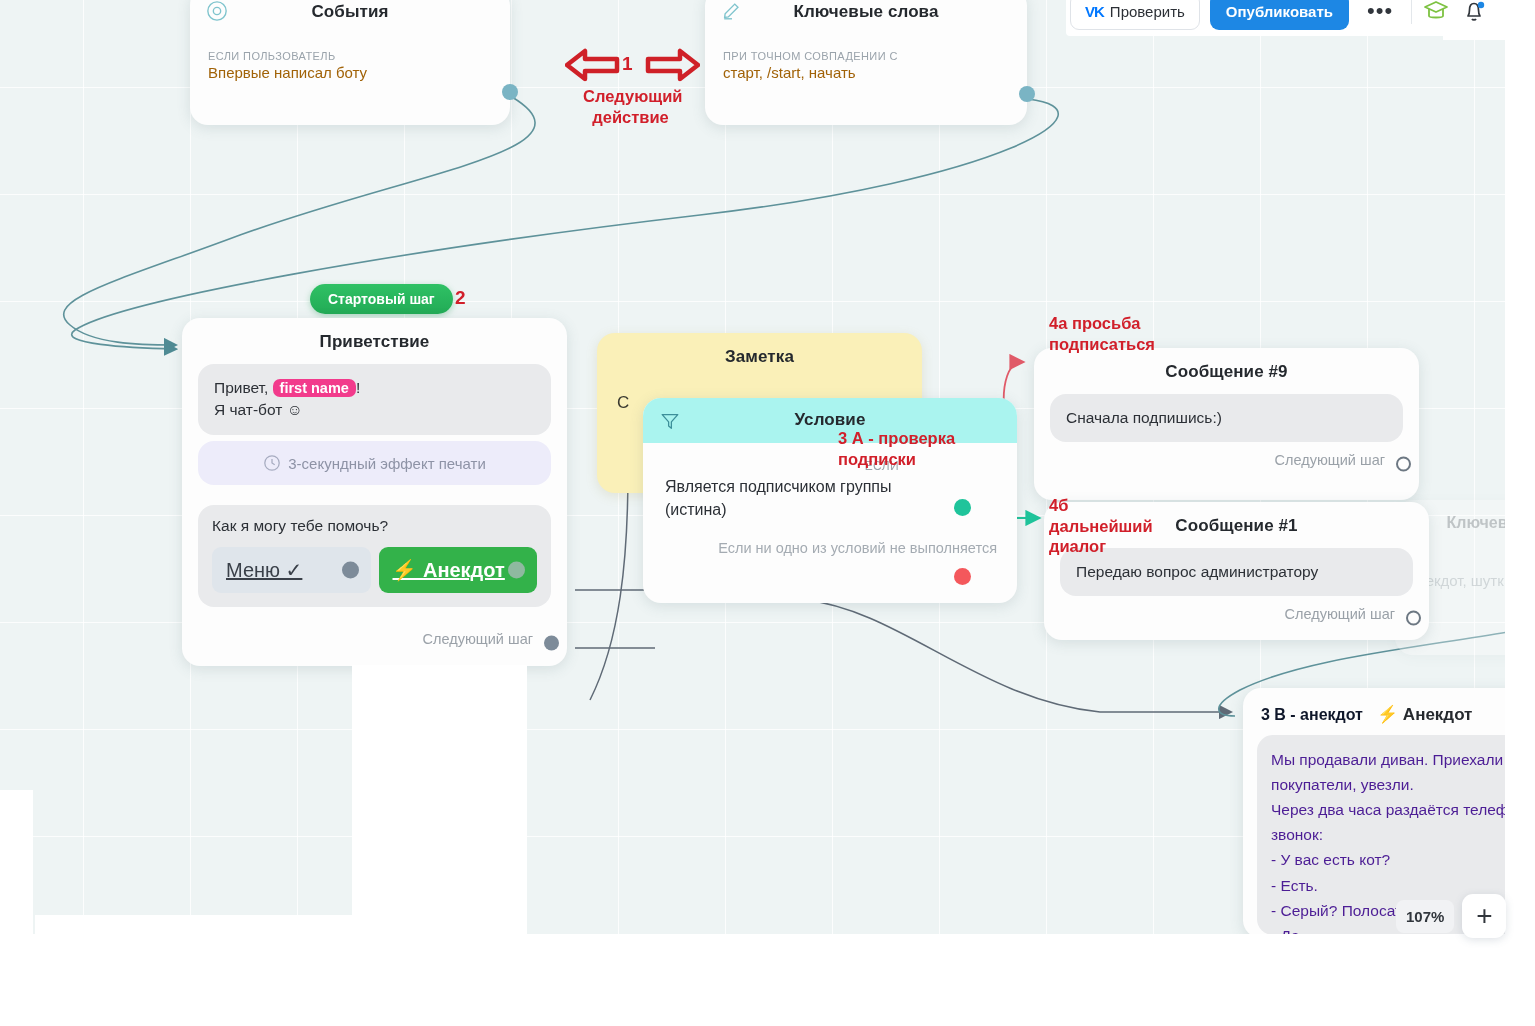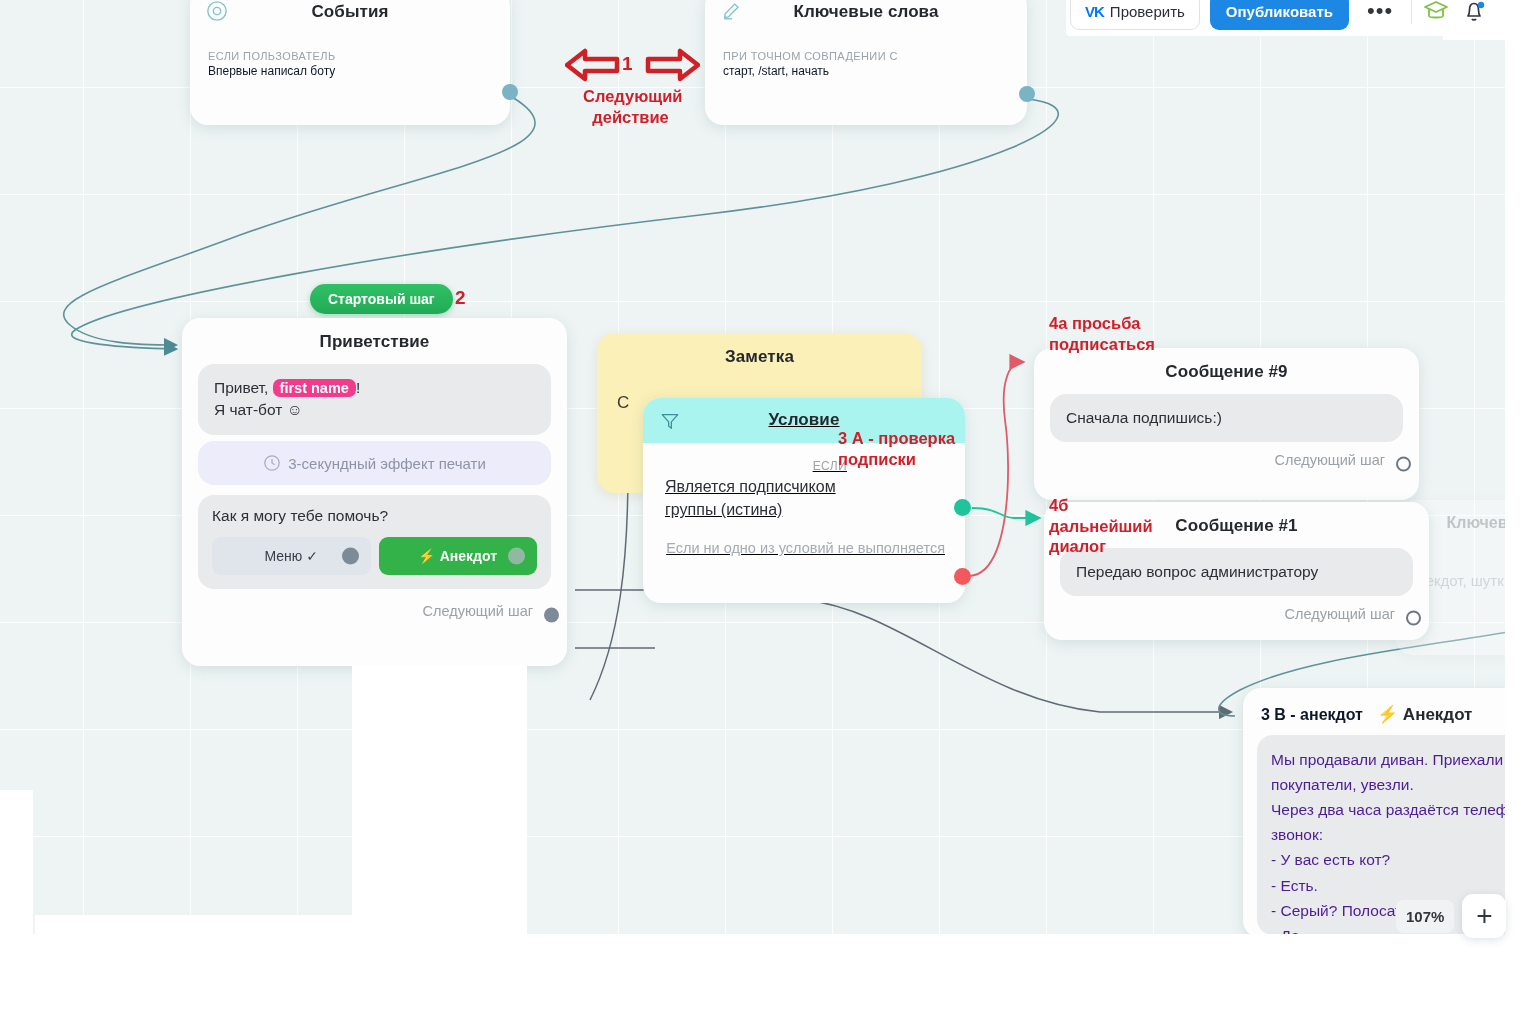--- a/index.html
+++ b/index.html
@@ -60,22 +60,22 @@
     width: 22px; height: 22px;
   }
   .field-label {
     font-size: 11px;
     letter-spacing: .4px;
     color: #9aa3ab;
     text-transform: uppercase;
     padding: 0 18px;
   }
   .field-value {
-    font-size: 12px;
-    color: #0f172a;
+    font-size: 15px;
+    color: #a16207;
     padding: 2px 18px 14px;
   }
   .bubble {
     margin: 6px 16px;
     background: #e9eaec;
     border-radius: 16px;
     padding: 13px 16px;
     font-size: 15.5px;
     color: #2c3036;
     line-height: 1.45;
@@ -105,21 +105,21 @@
     white-space: pre-line;
   }
   .anno-num { font-size: 19px; }
 
   
   #card-events   { left: 190px; top: -12px;  width: 320px; height: 137px; }
   #card-keywords { left: 705px; top: -12px;  width: 322px; height: 137px; }
   #card-greeting { left: 182px; top: 318px;  width: 385px; height: 348px; }
   #card-note     { left: 597px; top: 333px;  width: 325px; height: 160px;
                    background: #faf0b8; box-shadow: 0 3px 12px rgba(160,150,80,.18); }
-  #card-cond     { left: 643px; top: 398px;  width: 322px; height: 205px; text-decoration: underline; }
+  #card-cond     { left: 643px; top: 398px;  width: 374px; height: 205px; }
   #card-msg2     { left: 1034px; top: 348px; width: 385px; height: 152px; }
   #card-msg1     { left: 1044px; top: 502px; width: 385px; height: 138px; }
   #card-kw2      { left: 1395px; top: 500px; width: 200px; height: 155px; opacity: .30; }
   #card-joke     { left: 1243px; top: 688px; width: 300px; height: 250px; }
 
   
   #start-pill {
     position: absolute; left: 310px; top: 284px;
     background: linear-gradient(180deg,#2fc165,#22ab56);
     color: #fff; font-size: 14px; font-weight: bold;
@@ -134,32 +134,33 @@
     font-size: 14.5px; font-weight: bold;
     font-family: "Liberation Sans", sans-serif;
   }
   #typing-row {
     margin: 6px 16px; background: #edecfa; border-radius: 16px;
     padding: 13px 10px; text-align: center;
     font-size: 15px; color: #8e93a6;
   }
   #typing-row .clk { display:inline-block; vertical-align:-3px; margin-right:7px; }
   #quick-block {
-    margin: 10px 16px; background: #e9eaec; border-radius: 16px;
+    margin: 20px 16px; background: #e9eaec; border-radius: 16px;
     padding: 12px 14px 14px;
   }
   #quick-q { font-size: 15.5px; color: #2c3036; margin-bottom: 12px; }
   .btn-row { display: flex; gap: 8px; }
   .qbtn {
     position: relative;
     border-radius: 9px;
-    font-size: 14px;
+    font-size: 20px;
     padding: 11px 14px;
-    display: flex; align-items: center; justify-content: center;
+    display: flex; align-items: center; justify-content: flex-start;
     flex: 1;
+    text-decoration: underline;
   }
   .qbtn .knob {
     position: absolute; right: 12px; top: 50%; transform: translateY(-50%);
     width: 17px; height: 17px; border-radius: 50%;
   }
   #qbtn-menu { background: #dfe5eb; color: #3a4049; }
   #qbtn-menu .knob { background: #7d8b99; }
   #qbtn-joke { background: #33b24a; color: #ffffff; font-weight: bold; }
   #qbtn-joke .knob { background: #8fb9a0; }
 

